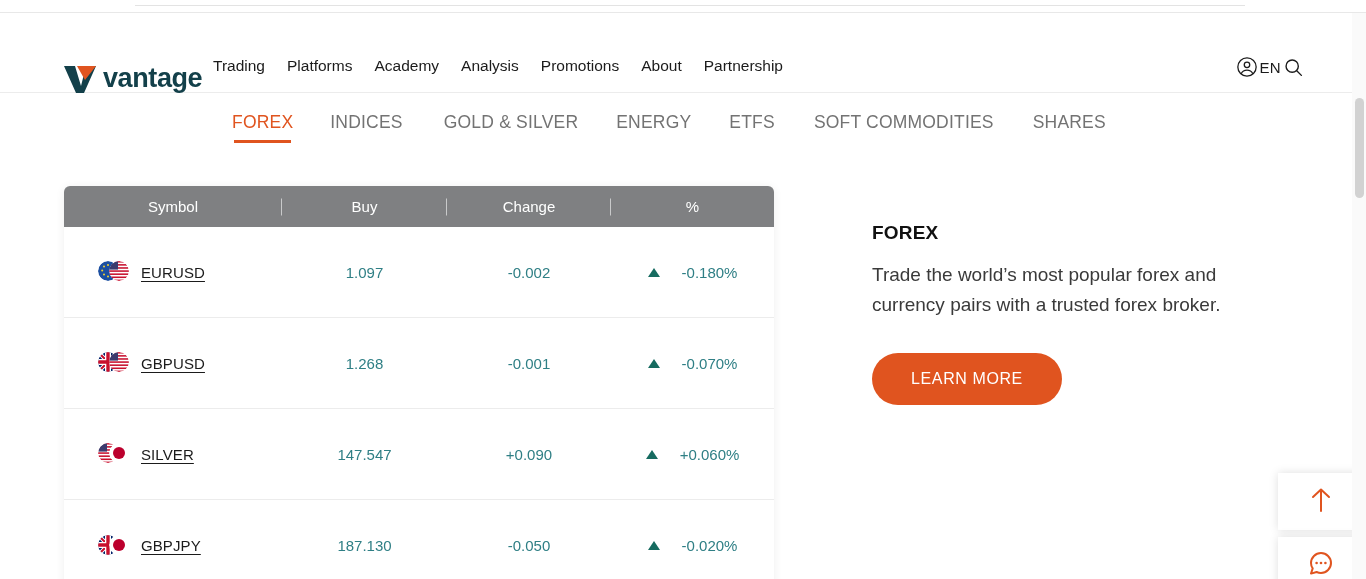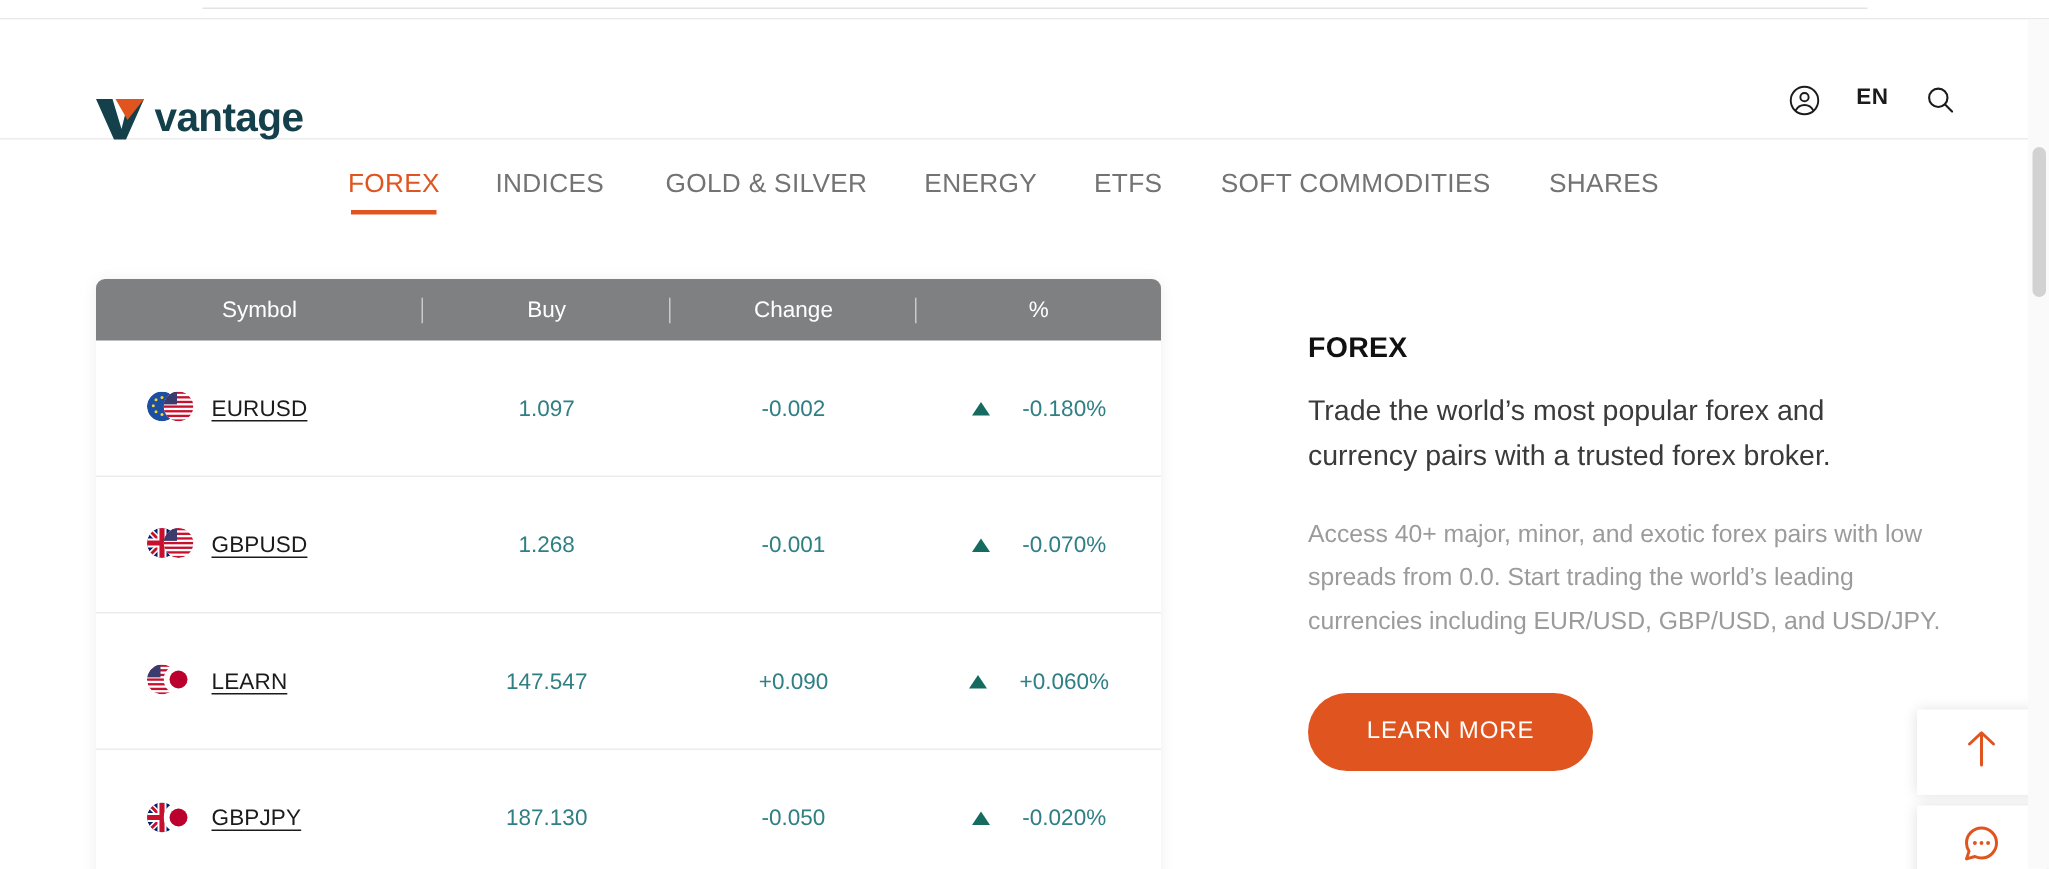--- a/index.html
+++ b/index.html
@@ -27,21 +27,21 @@
   .logo-mark { width: 32px; height: 30px; display:block; }
   .logo-text { font-size: 27px; font-weight: 700; color: #13404a; letter-spacing: -0.4px; font-family:"Liberation Sans", sans-serif; }
 
   .nav { position:absolute; left:213px; top:44px; display:flex; align-items:center; gap:0; }
   .nav a {
     font-size: 15.5px; color: #1b1b1b; text-decoration:none;
     padding: 0 22px 0 0; white-space:nowrap; cursor:pointer;
   }
   .nav a:first-child { padding-left:0; }
 
-  .header-right { position:absolute; right:62px; top:43px; display:flex; align-items:flex-start; gap:24px;font-weight:bold; }
+  .header-right { position:absolute; right:62px; top:43px; display:flex; align-items:center; gap:2px; }
   .icon-btn { display:flex; align-items:center; justify-content:center; cursor:pointer; }
   .lang { font-size:15px; color:#1b1b1b; letter-spacing:0.3px; cursor:pointer; }
 
   
   .tabs {
     position:absolute; top:94px; left:0; width:1366px; height:56px;
     display:flex; align-items:center;
   }
   .tab {
     font-size: 17.5px; letter-spacing:0.2px; color:#737373; cursor:pointer;
@@ -143,20 +143,29 @@
 
 <div class="header">
   <div class="logo-wrap">
     <svg class="logo-mark" viewBox="0 0 32 30">
       <polygon points="0,2 11,2 17,22 22,2 32,2 20,29 12,29" fill="#13404a"></polygon>
       <polygon points="13,2 32,2 21,16" fill="#e0541f"></polygon>
     </svg>
     <span class="logo-text">vantage</span>
   </div>
 
+  <nav class="nav">
+    <a>Trading</a>
+    <a>Platforms</a>
+    <a>Academy</a>
+    <a>Analysis</a>
+    <a>Promotions</a>
+    <a>About</a>
+    <a>Partnership</a>
+  </nav>
 
   <div class="header-right">
     <span class="icon-btn">
       <svg width="22" height="22" viewBox="0 0 24 24" fill="none" stroke="#1b1b1b" stroke-width="1.4">
         <circle cx="12" cy="12" r="10"></circle>
         <circle cx="12" cy="9.6" r="3"></circle>
         <path d="M5.6 19.3c1.3-2.6 3.7-4 6.4-4s5.1 1.4 6.4 4"></path>
       </svg>
     </span>
     <span class="lang">EN</span>
@@ -328,21 +337,21 @@
                 </g>
               </svg>
           </span>
           <span class="flag flag-b">
             <svg width="20" height="20" viewBox="0 0 20 20">
                 <circle cx="10" cy="10" r="10" fill="#fff"></circle>
                 <circle cx="10" cy="10" r="6" fill="#bc002d"></circle>
               </svg>
           </span>
         </span>
-        <span class="sym-name">LEARN</span>
+        <span class="sym-name">SILVER</span>
       </div>
       <div class="td td-buy">147.547</div>
       <div class="td td-change">+0.090</div>
       <div class="td td-pct">
         <span class="tri"></span>
         <span>+0.060%</span>
       </div>
     </div>
 
     <div class="trow">
@@ -378,21 +387,20 @@
       <div class="td td-pct">
         <span class="tri"></span>
         <span>-0.020%</span>
       </div>
     </div>
   </div>
 
   <div class="info">
     <div class="info-title">FOREX</div>
     <div class="info-lead">Trade the world’s most popular forex and currency pairs with a trusted forex broker.</div>
-    <div class="info-body">Access 40+ major, minor, and exotic forex pairs with low spreads from 0.0. Start trading the world’s leading currencies including EUR/USD, GBP/USD, and USD/JPY.</div>
     <button class="btn-learn">LEARN MORE</button>
   </div>
 </div>
 
 <div class="float-stack">
   <div class="float-btn">
     <span>
       <svg width="26" height="28" viewBox="0 0 26 28" fill="none" stroke="#e0541f" stroke-width="2" stroke-linecap="round" stroke-linejoin="round">
         <line x1="13" y1="25" x2="13" y2="4"></line>
         <polyline points="5,11 13,3.5 21,11"></polyline>

